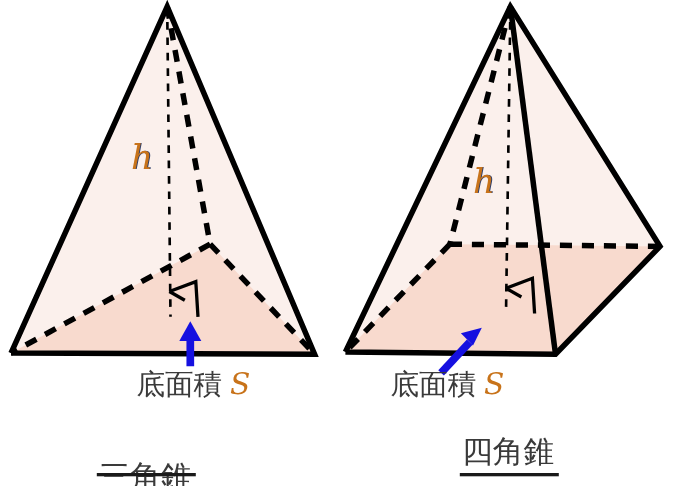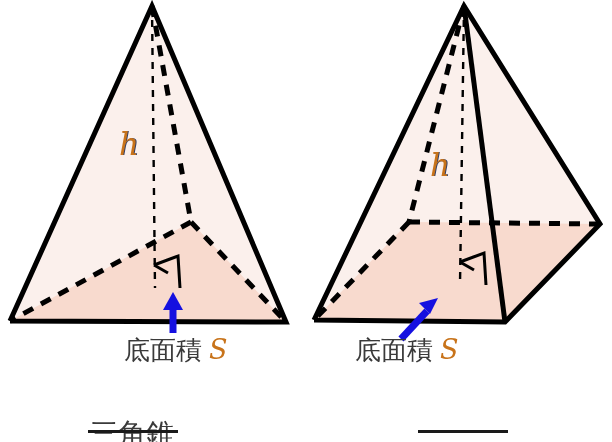--- a/index.html
+++ b/index.html
@@ -109,15 +109,16 @@
     <span>底面積</span><span class="svar">S</span>
   </div>
 
   <div class="lbl area-label" style="left:355px;top:336px;">
     <span>底面積</span><span class="svar">S</span>
   </div>
 
   <div class="lbl solid-name" style="left:90px;top:420px;">三角錐</div>
   <div class="underline-bar" style="left:88px;top:430px;width:90px;"></div>
 
+  <div class="lbl solid-name" style="left:420px;top:397px;">四角錐</div>
   <div class="underline-bar" style="left:418px;top:430px;width:90px;"></div>
 
 </div>
 
 </body></html>

